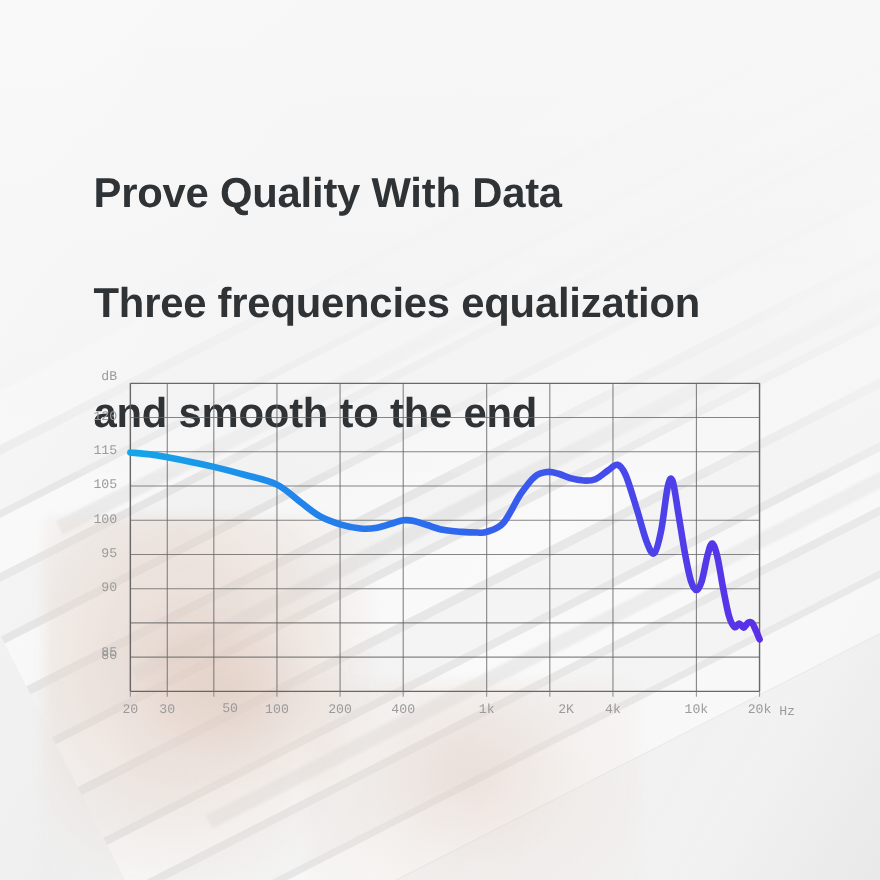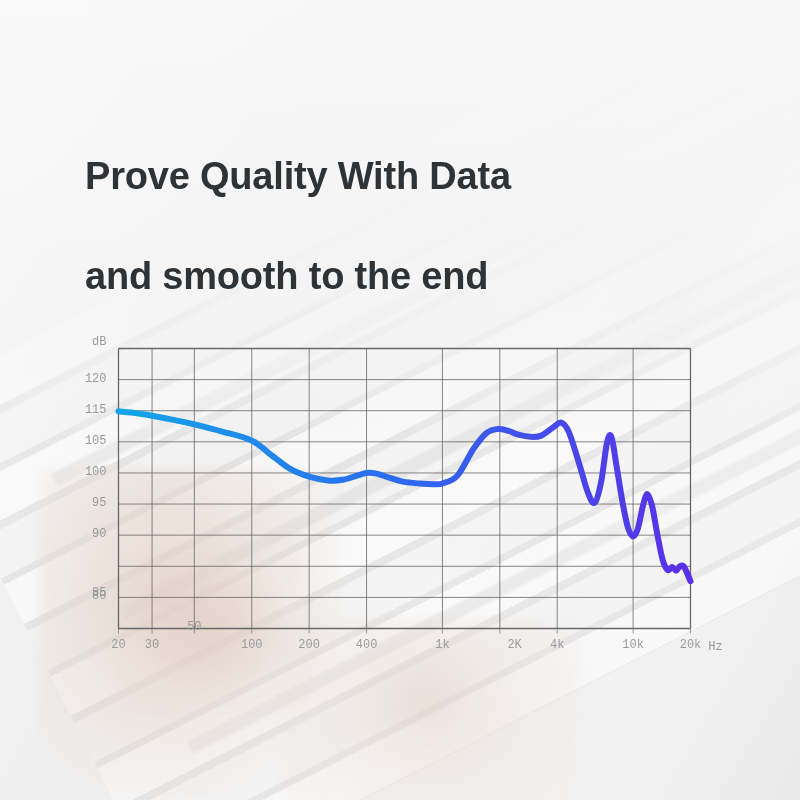--- a/index.html
+++ b/index.html
@@ -176,20 +176,21 @@
   <div class="wm" id="wm-keys"></div>
   <div class="wm" id="wm-blackkeys"></div>
   <div class="wm" id="wm-hand-a"></div>
   <div class="wm" id="wm-hand-b"></div>
   <div class="wm" id="wm-hand-c"></div>
   <div class="wm" id="wm-topfade"></div>
   <div class="wm" id="wm-sheen"></div>
 
   <div id="heading">
     <span class="hline">Prove Quality With Data</span>
+    <span class="hline">Three frequencies equalization</span>
     <span class="hline">and smooth to the end</span>
   </div>
 
   <div id="chart">
     <svg id="chart-svg" width="800" height="800" viewBox="0 0 800 800">
       <defs>
         <linearGradient id="curveGrad" x1="0" y1="0" x2="1" y2="0">
           <stop id="gstop0" offset="0%" stop-color="#14A6E8"></stop>
           <stop id="gstop1" offset="48%" stop-color="#2C6BEE"></stop>
           <stop id="gstop2" offset="100%" stop-color="#5B2FE8"></stop>
@@ -242,21 +243,21 @@
         <div class="axis-label ylab" style="left: 54.5px; top: 433.833px; width: 52px;">105</div>
         <div class="axis-label ylab" style="left: 54.5px; top: 464.944px; width: 52px;">100</div>
         <div class="axis-label ylab" style="left: 54.5px; top: 496.056px; width: 52px;">95</div>
         <div class="axis-label ylab" style="left: 54.5px; top: 527.167px; width: 52px;">90</div>
         <div class="axis-label ylab" style="left: 54.5px; top: 586px; width: 52px;">85</div>
         <div class="axis-label ylab" style="left: 54.5px; top: 589.389px; width: 52px;">80</div>
       </div>
     <div id="xlabels">
         <div class="axis-label xlab" style="left: 96.5px; top: 637.5px; width: 44px;">20</div>
         <div class="axis-label xlab" style="left: 130.075px; top: 637.5px; width: 44px;">30</div>
-        <div class="axis-label xlab" style="left: 172.374px; top: 620px; width: 44px;">50</div>
+        <div class="axis-label xlab" style="left: 172.374px; top: 637px; width: 44px; text-align: right;">50</div>
         <div class="axis-label xlab" style="left: 229.77px; top: 637.5px; width: 44px;">100</div>
         <div class="axis-label xlab" style="left: 287.167px; top: 637.5px; width: 44px;">200</div>
         <div class="axis-label xlab" style="left: 344.563px; top: 637.5px; width: 44px;">400</div>
         <div class="axis-label xlab" style="left: 420.437px; top: 637.5px; width: 44px;">1k</div>
         <div class="axis-label xlab" style="left: 477.833px; top: 637.5px; width: 44px; text-align: right;">2K</div>
         <div class="axis-label xlab" style="left: 535.23px; top: 637.5px; width: 44px;">4k</div>
         <div class="axis-label xlab" style="left: 611.104px; top: 637.5px; width: 44px;">10k</div>
         <div class="axis-label xlab" style="left: 668.5px; top: 637.5px; width: 44px;">20k</div>
         <div class="axis-label xlab" style="left: 698.5px; top: 640px; width: 34px;">Hz</div>
       </div>

